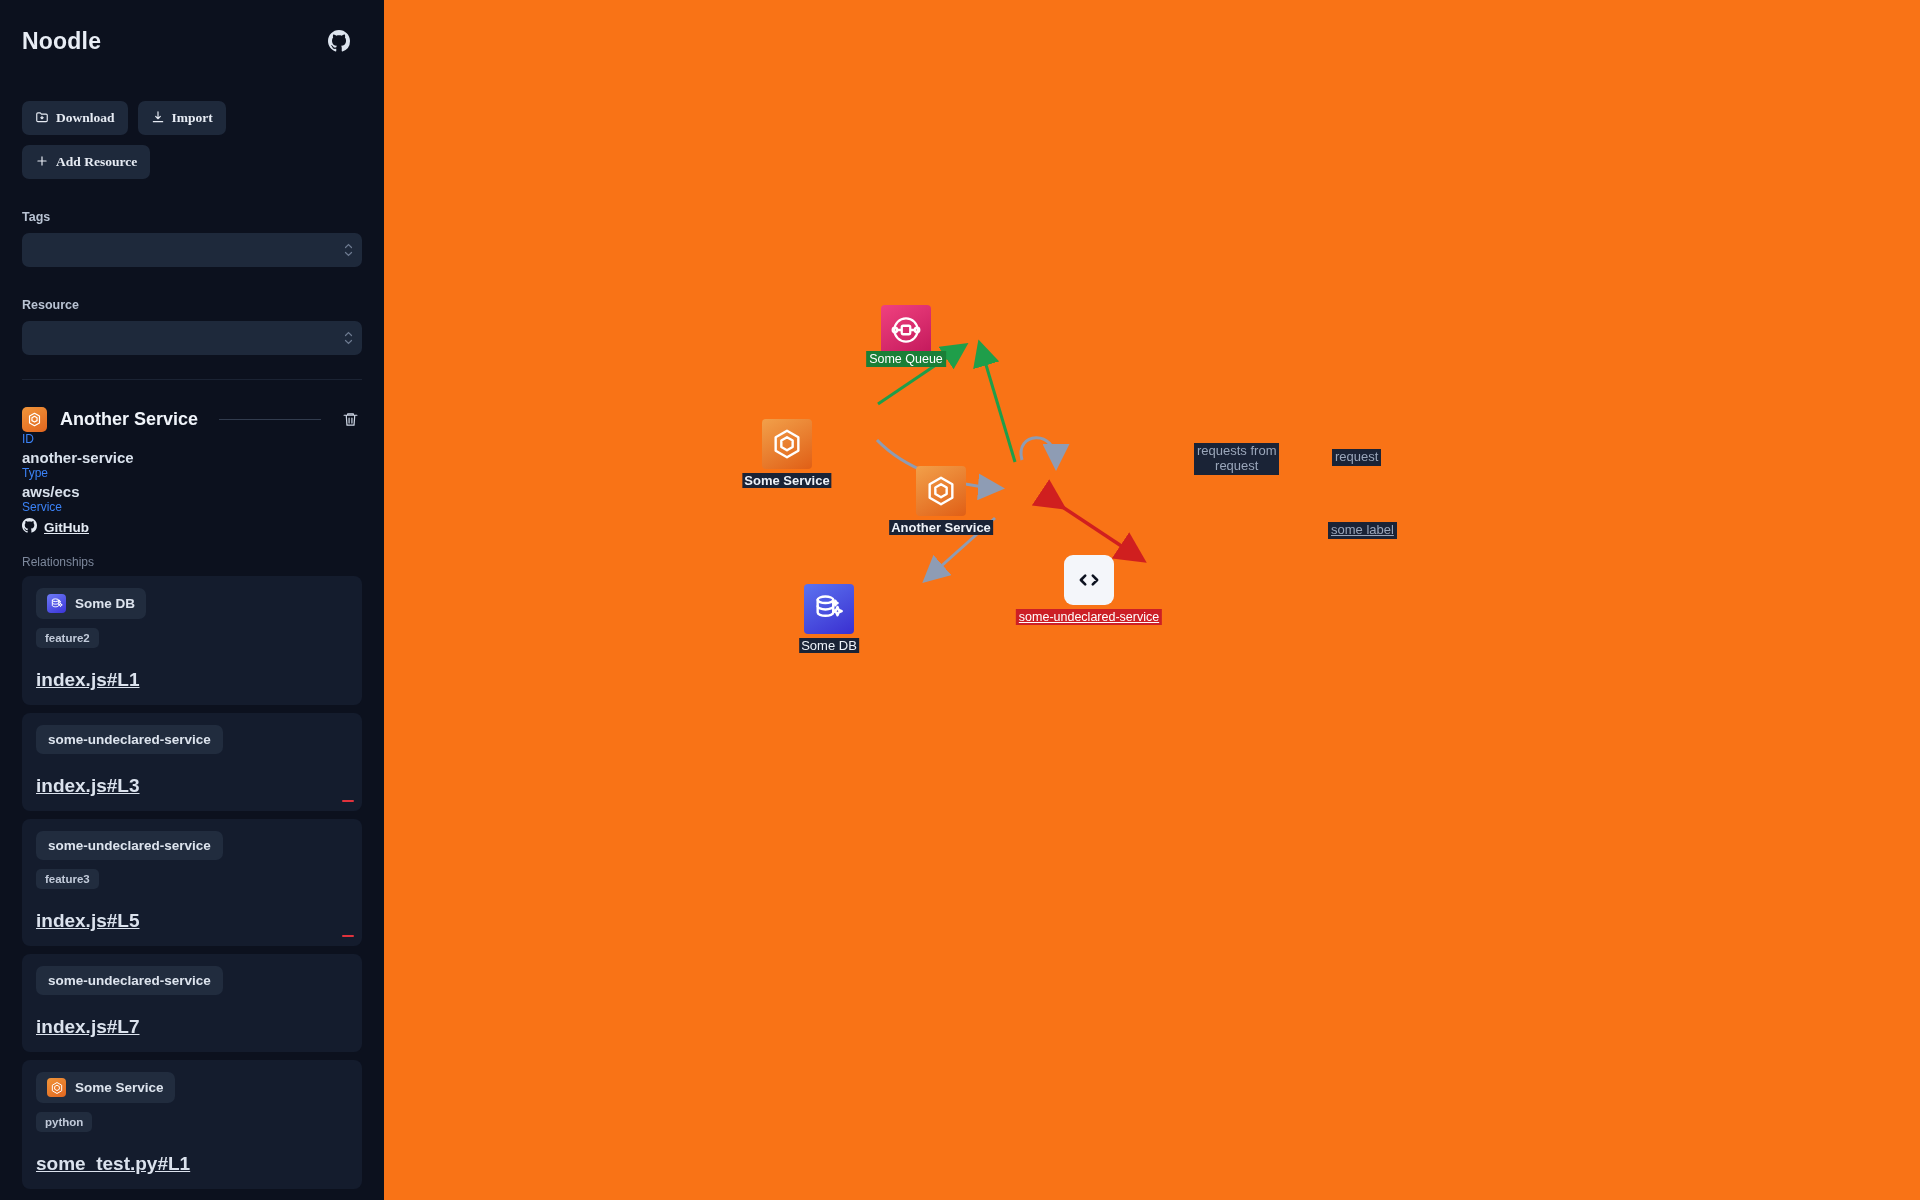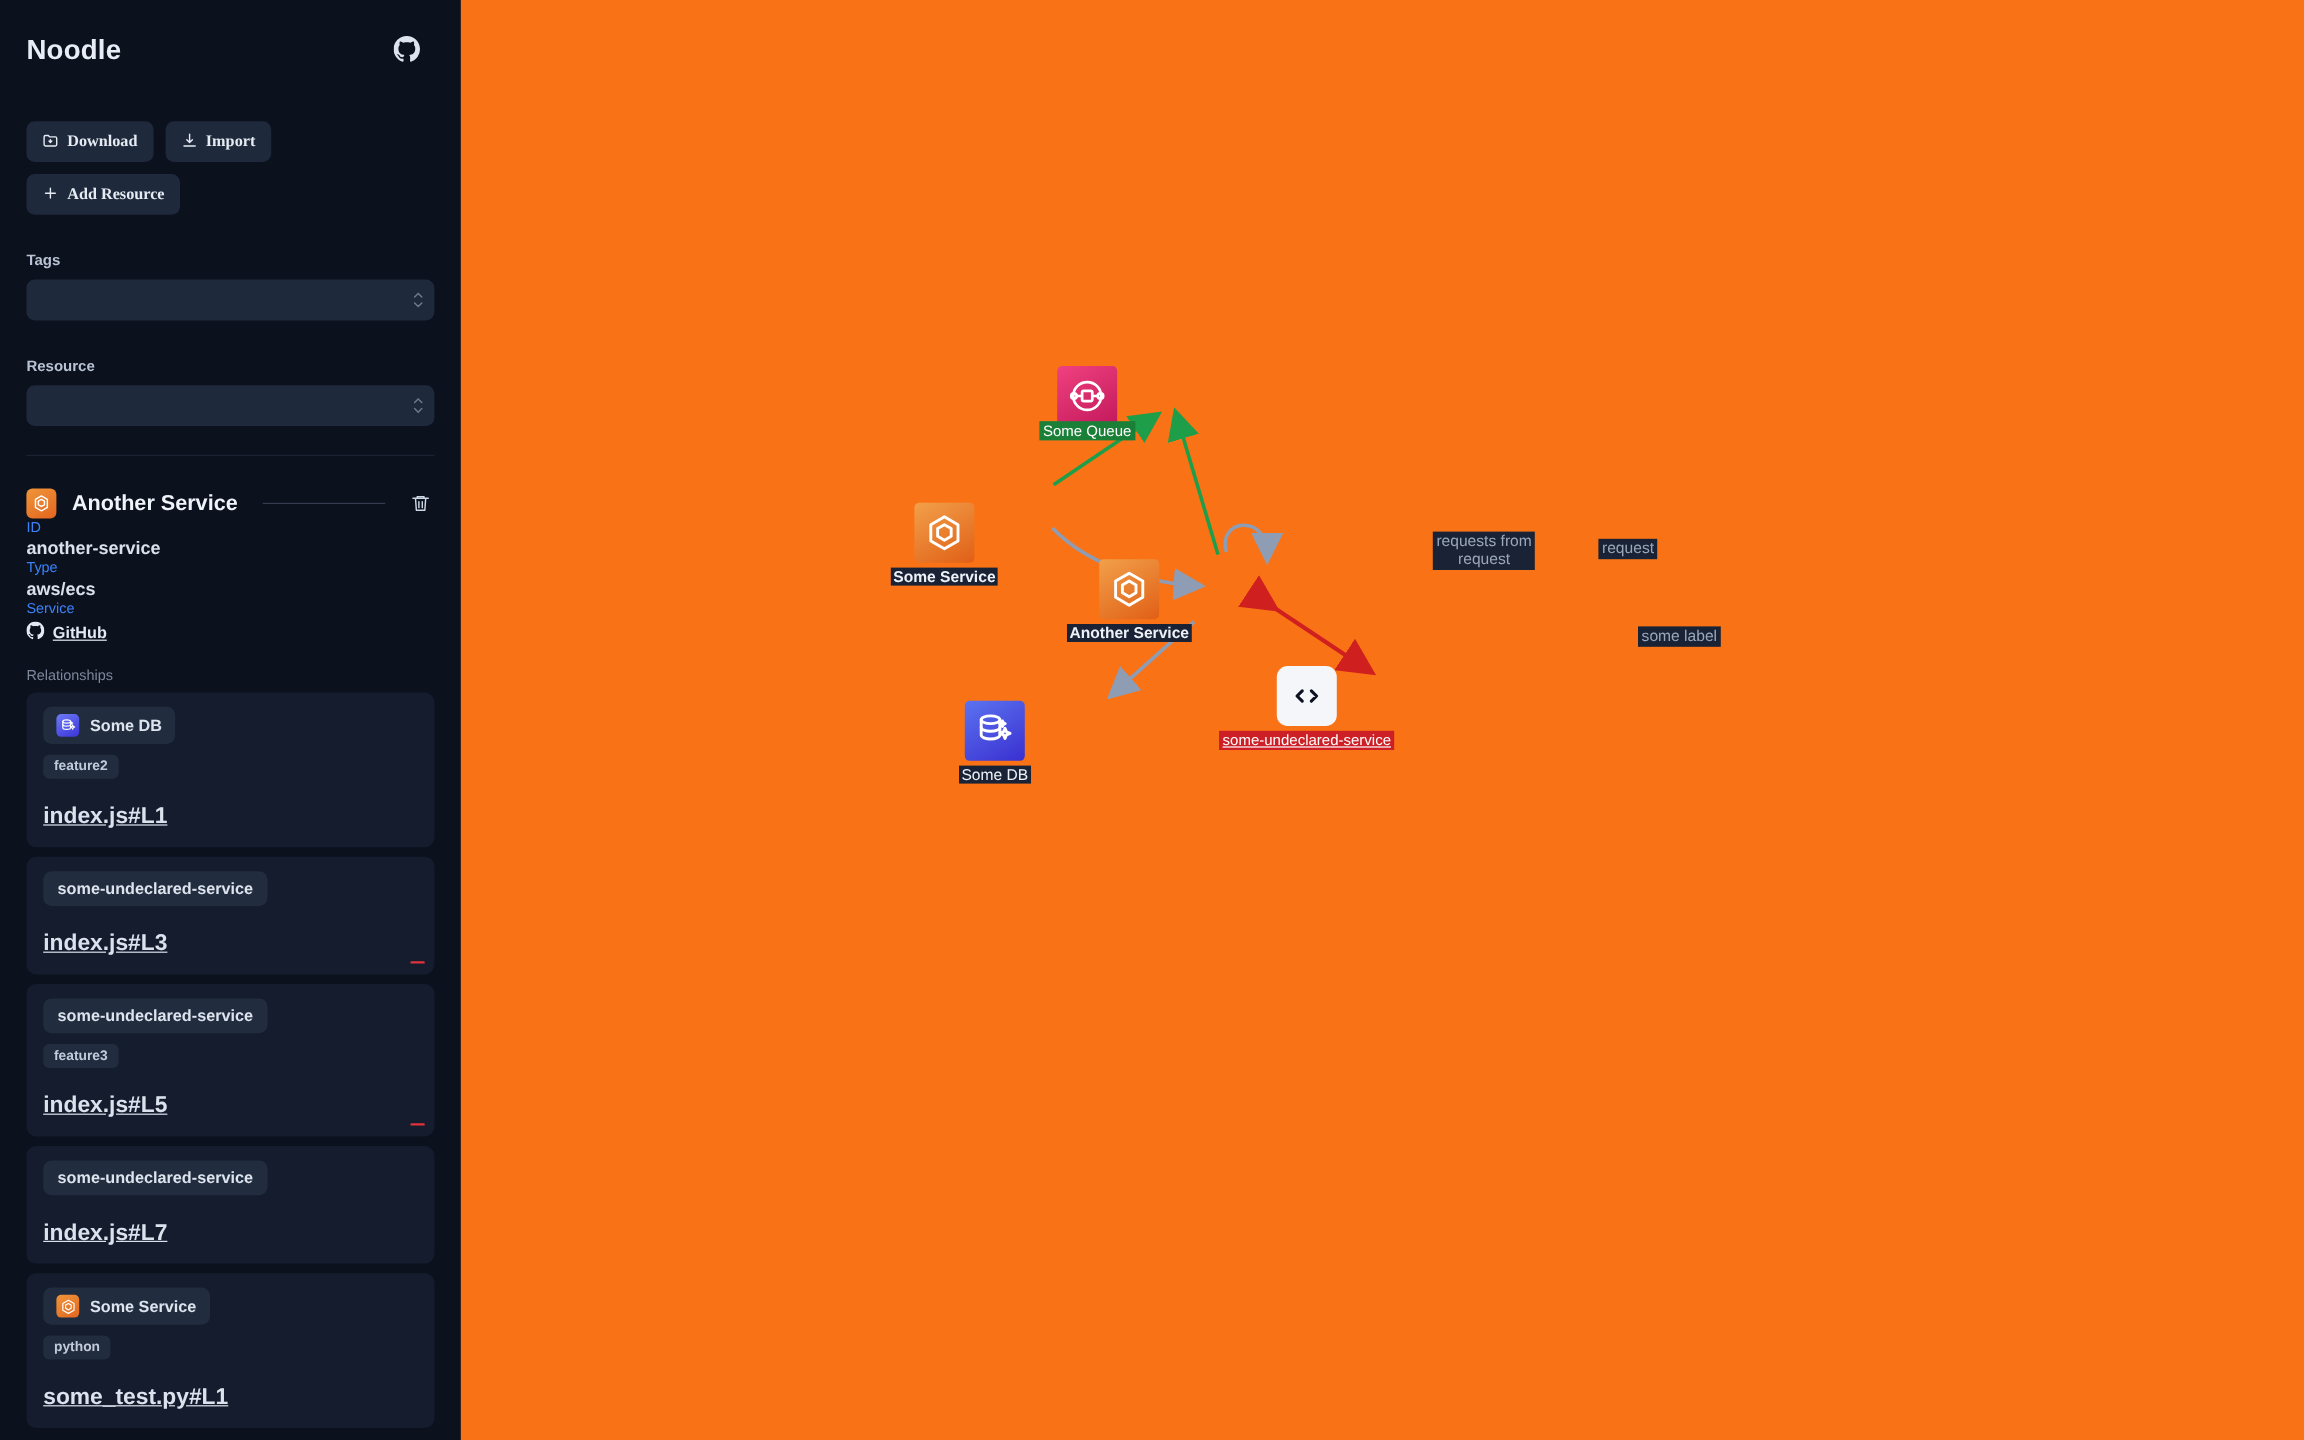--- a/index.html
+++ b/index.html
@@ -404,16 +404,16 @@
           </div>
           <div class="node-label err">some-undeclared-service</div>
         </div>
       </div>
 
     <div class="edge-label" style="left:810px; top:443px;">
       <span>requests from</span><br>
       <span>request</span>
     </div>
     <div class="edge-label" style="left:948px; top:449px;">request</div>
-    <div class="edge-label" style="left:981px; top:522px;">some label</div>
+    <div class="edge-label" style="left:944px; top:522px;text-decoration:underline;">some label</div>
 
   </main>
 </div>
 
 </body></html>

